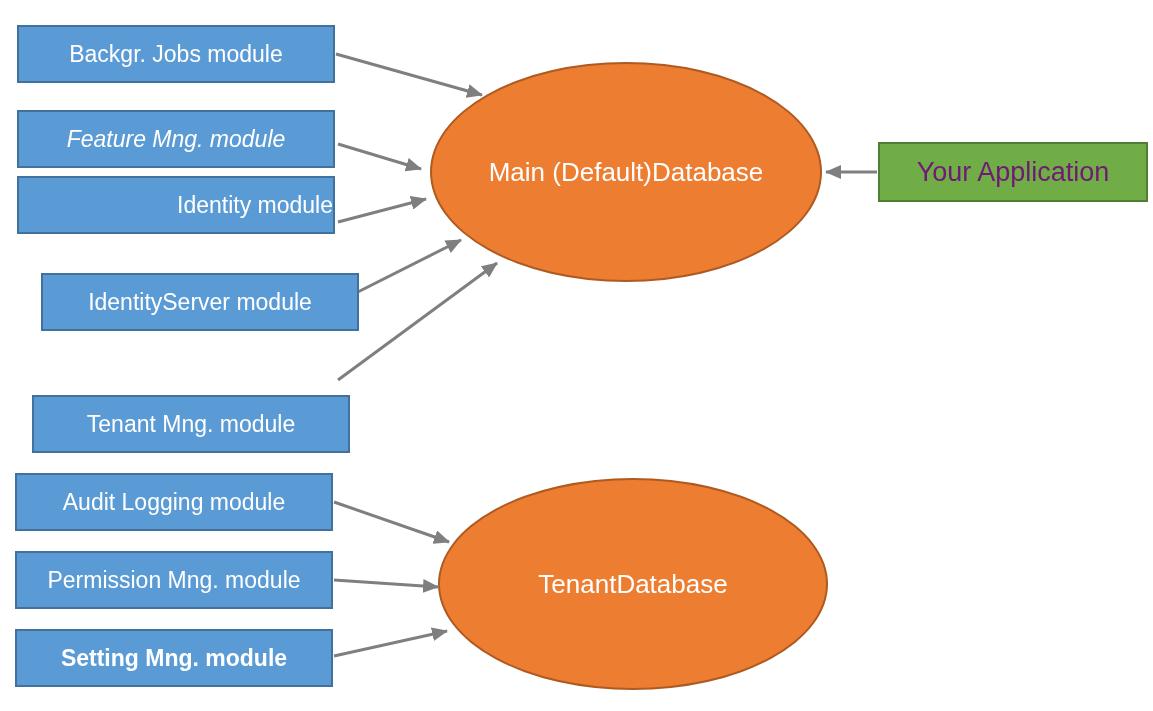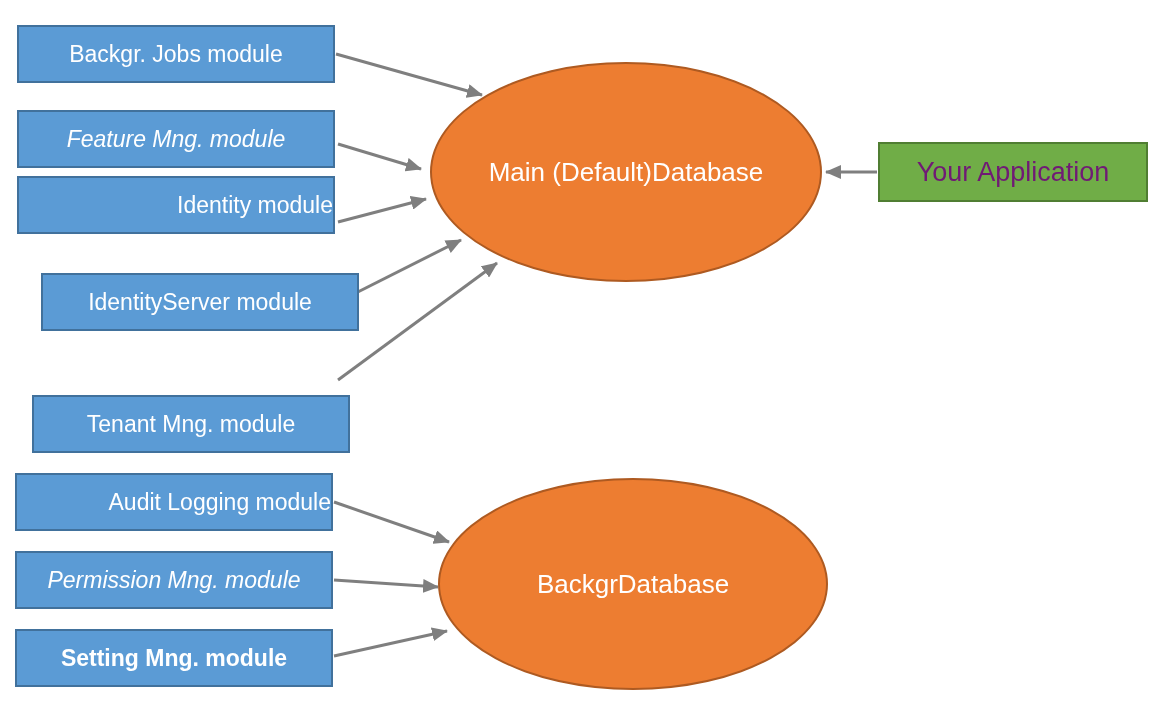--- a/index.html
+++ b/index.html
@@ -60,22 +60,22 @@
     text-align: center;
   }
   .ellipse-main   { left: 430px; top: 62px;  width: 392px; height: 220px; }
   .ellipse-second { left: 438px; top: 478px; width: 390px; height: 212px; }
 
   .mbox-1 { left: 17px; top: 25px;  }
   .mbox-2 { left: 17px; top: 110px; font-style: italic; }
   .mbox-3 { left: 17px; top: 176px; justify-content: flex-end; }
   .mbox-4 { left: 17px; top: 273px; margin-left: 24px; }
   .mbox-5 { left: 32px; top: 351px; margin-top: 44px; }
-  .mbox-6 { left: 15px; top: 473px; justify-content: flex-end; }
-  .mbox-7 { left: 15px; top: 551px; font-style: italic; }
+  .mbox-6 { left: 15px; top: 473px; }
+  .mbox-7 { left: 15px; top: 551px; }
   .mbox-8 { left: 15px; top: 629px; font-weight: bold; }
 </style>
 </head>
 <body>
 
 <div class="canvas">
 
   <svg class="arrow-layer" viewBox="0 0 1153 711" xmlns="http://www.w3.org/2000/svg">
     <defs>
       <marker id="arrowhead" markerUnits="userSpaceOnUse" markerWidth="16" markerHeight="14" refX="15" refY="7" orient="auto">
@@ -122,17 +122,17 @@
     <span>Audit Logging module</span>
   </div>
   <div class="module-box mbox-7">
     <span>Permission Mng. module</span>
   </div>
   <div class="module-box mbox-8">
     <span>Setting Mng. module</span>
   </div>
 
   <div class="db-ellipse ellipse-second">
-    <span>Backgr</span>
+    <span>Tenant</span>
     <span>Database</span>
   </div>
 
 </div>
 
 </body></html>

